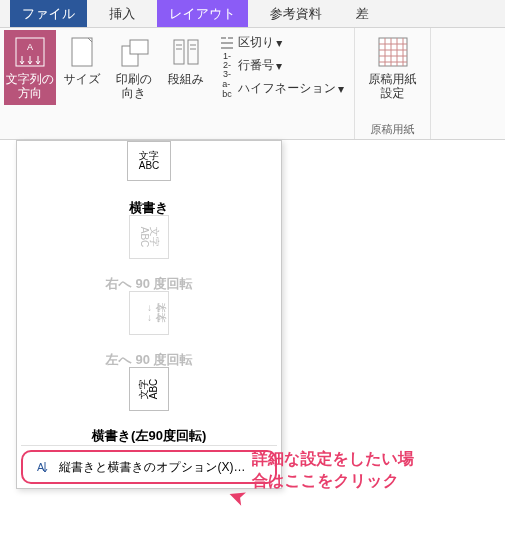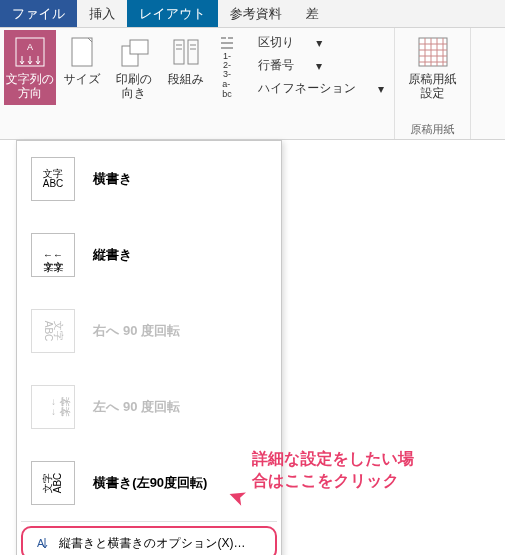--- a/index.html
+++ b/index.html
@@ -1,40 +1,40 @@
 <!DOCTYPE html>
 <html><head>
 <meta charset="utf-8">
 <style>
   * { box-sizing: border-box; margin: 0; padding: 0; }
   body { font-family: "Yu Gothic UI", "Meiryo", sans-serif; font-size: 12px; background: #fff; width: 505px; height: 555px; overflow: hidden; position: relative; }
 
   
   .tabs { display: flex; height: 28px; background: #f3f3f3; border-bottom: 1px solid #d4d4d4; }
-  .tab { padding: 4px 12px; display: flex; align-items: center; color: #333; cursor: pointer; font-size: 13px; }
+  .tab { padding: 4px 12px; display: flex; align-items: center; color: #333; cursor: pointer; font-size: 13px; margin-left: 10px; }
   .tab.file { background: #2b579a; color: #fff; }
-  .tab.active { background: #0369a1; color: #fff; }
+  .tab.active { background: #8b5cf6; color: #fff; }
 
   
   .ribbon { display: flex; height: 112px; border-bottom: 1px solid #d4d4d4; background: #fafafa; }
   .group { display: flex; flex-direction: column; align-items: center; border-right: 1px solid #e0e0e0; padding: 2px 4px; }
   .group.page { flex-direction: row; align-items: flex-start; }
   .big-btn { display: flex; flex-direction: column; align-items: center; justify-content: flex-start; width: 52px; padding: 4px 2px; cursor: pointer; color: #333; }
   .big-btn.active { background: #b8547a; color: #fff; }
   .big-btn .icon { width: 36px; height: 36px; display: flex; align-items: center; justify-content: center; margin-bottom: 2px; }
   .big-btn .label { font-size: 12px; text-align: center; line-height: 1.2; white-space: pre; }
   .mini-rows { display: flex; flex-direction: column; padding: 4px 6px; gap: 6px; color: #333; }
-  .mini-row { display: flex; align-items: center; gap: 22px; font-size: 12px; cursor: pointer; }
+  .mini-row { display: flex; align-items: center; gap: 2px; font-size: 12px; cursor: pointer; }
   .mini-row .mi { width: 18px; height: 14px; display: flex; align-items: center; justify-content: center; }
   .group-label { position: absolute; bottom: 2px; font-size: 11px; color: #666; text-align: center; width: 100%; }
   .group.paper { position: relative; flex-direction: column; align-items: center; width: 76px; }
 
   
   .menu { position: absolute; left: 16px; top: 140px; width: 266px; background: #fff; border: 1px solid #c8c8c8; box-shadow: 2px 2px 6px rgba(0,0,0,.15); }
-  .menu-item { display: flex; align-items: center; height: 76px; padding: 0 14px; gap: 18px; cursor: pointer; }
+  .menu-item { display: flex; align-items: center; height: 76px; padding: 0 14px; gap: 18px; cursor: pointer; flex-direction: column; }
   .menu-item.disabled { color: #bdbdbd; cursor: default; }
   .menu-item .thumb { width: 44px; height: 44px; border: 1px solid #bfbfbf; display: flex; align-items: center; justify-content: center; font-size: 10px; flex-direction: column; line-height: 1; }
   .menu-item.disabled .thumb { border-color: #dcdcdc; }
   .menu-item .txt { font-size: 13px; font-weight: bold; }
   .menu-sep { height: 1px; background: #e0e0e0; margin: 0 4px; }
   .menu-opt { display: flex; align-items: center; height: 34px; padding: 0 10px; gap: 8px; cursor: pointer; border: 2px solid #e83e6b; border-radius: 10px; margin: 4px; }
   .menu-opt .oi { width: 18px; height: 18px; display: flex; align-items: center; justify-content: center; }
 
   
   .callout { position: absolute; left: 252px; top: 448px; color: #e83e6b; font-weight: bold; font-size: 16px; line-height: 1.4; }
@@ -144,24 +144,20 @@
     </div>
     <div class="group-label">原稿用紙</div>
   </div>
 </div>
 
 <div class="menu">
   <div class="menu-item">
     <div class="thumb">文字<br>ABC</div>
     <div class="txt">横書き</div>
   </div>
-  <div class="menu-item">
-    <div class="thumb" style="writing-mode:vertical-rl">文字↓<br>文字↓</div>
-    <div class="txt">縦書き</div>
-  </div>
   <div class="menu-item disabled">
     <div class="thumb" style="transform:rotate(90deg)">文字<br>ABC</div>
     <div class="txt">右へ 90 度回転</div>
   </div>
   <div class="menu-item disabled">
     <div class="thumb" style="transform:rotate(-90deg);writing-mode:vertical-rl">文字↓<br>文字↓</div>
     <div class="txt">左へ 90 度回転</div>
   </div>
   <div class="menu-item">
     <div class="thumb" style="transform:rotate(-90deg)">文字<br>ABC</div>

